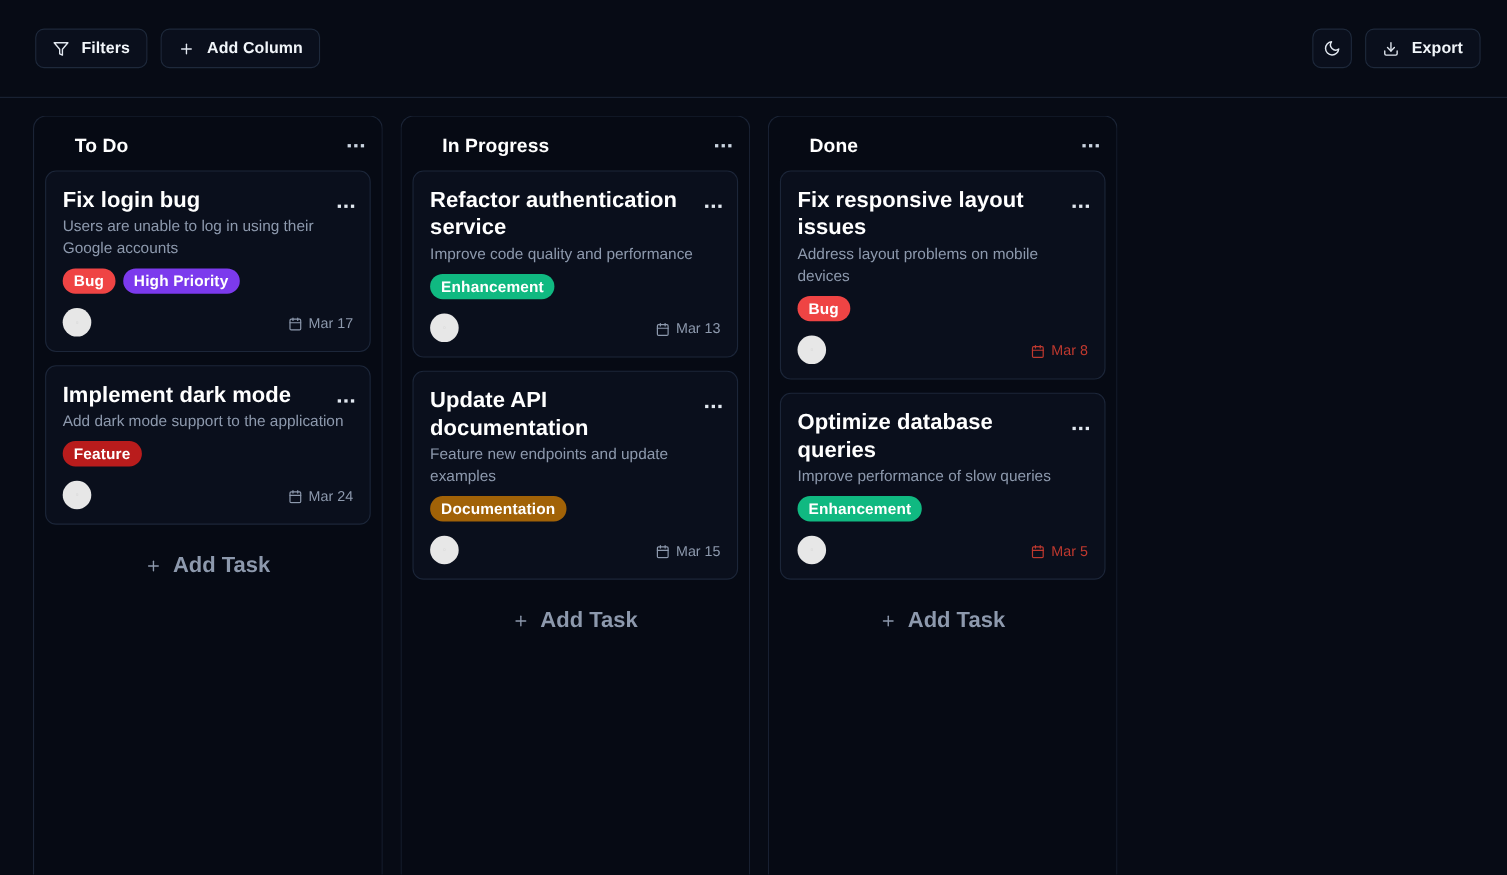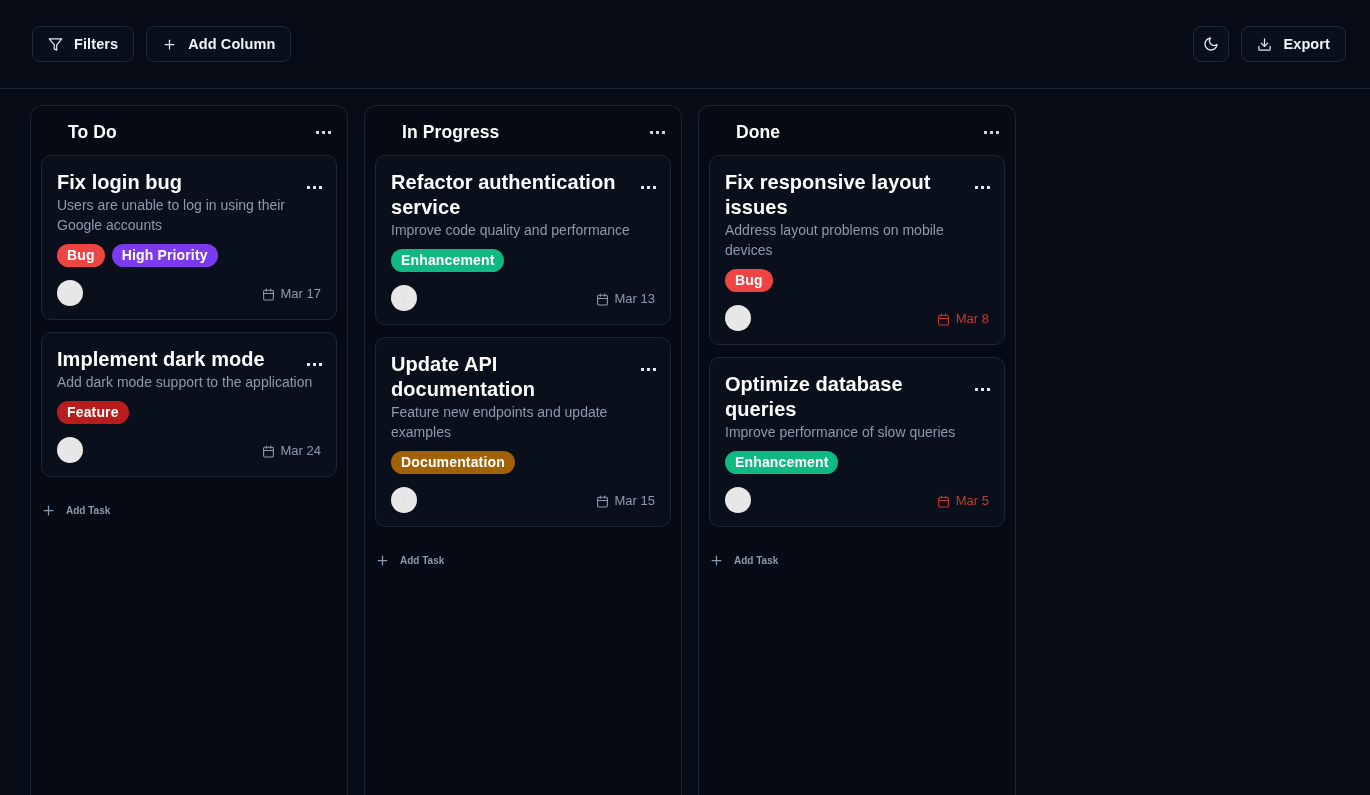--- a/index.html
+++ b/index.html
@@ -192,25 +192,25 @@
     font-size: 13px;
     color: #8d99ad;
   }
   .due.overdue { color: #c0392f; }
   .due svg { display: block; }
 
   
   .add-task {
     display: flex;
     align-items: center;
-    justify-content: flex-start;
+    justify-content: center;
     gap: 10px;
     margin-top: 16px;
     padding: 10px 0;
-    font-size: 10px;
+    font-size: 20px;
     font-weight: 700;
     color: #8d99ad;
     cursor: pointer;
     border-radius: 8px;
   }
   .add-task svg { display: block; }
 </style>
 </head>
 <body>
 

